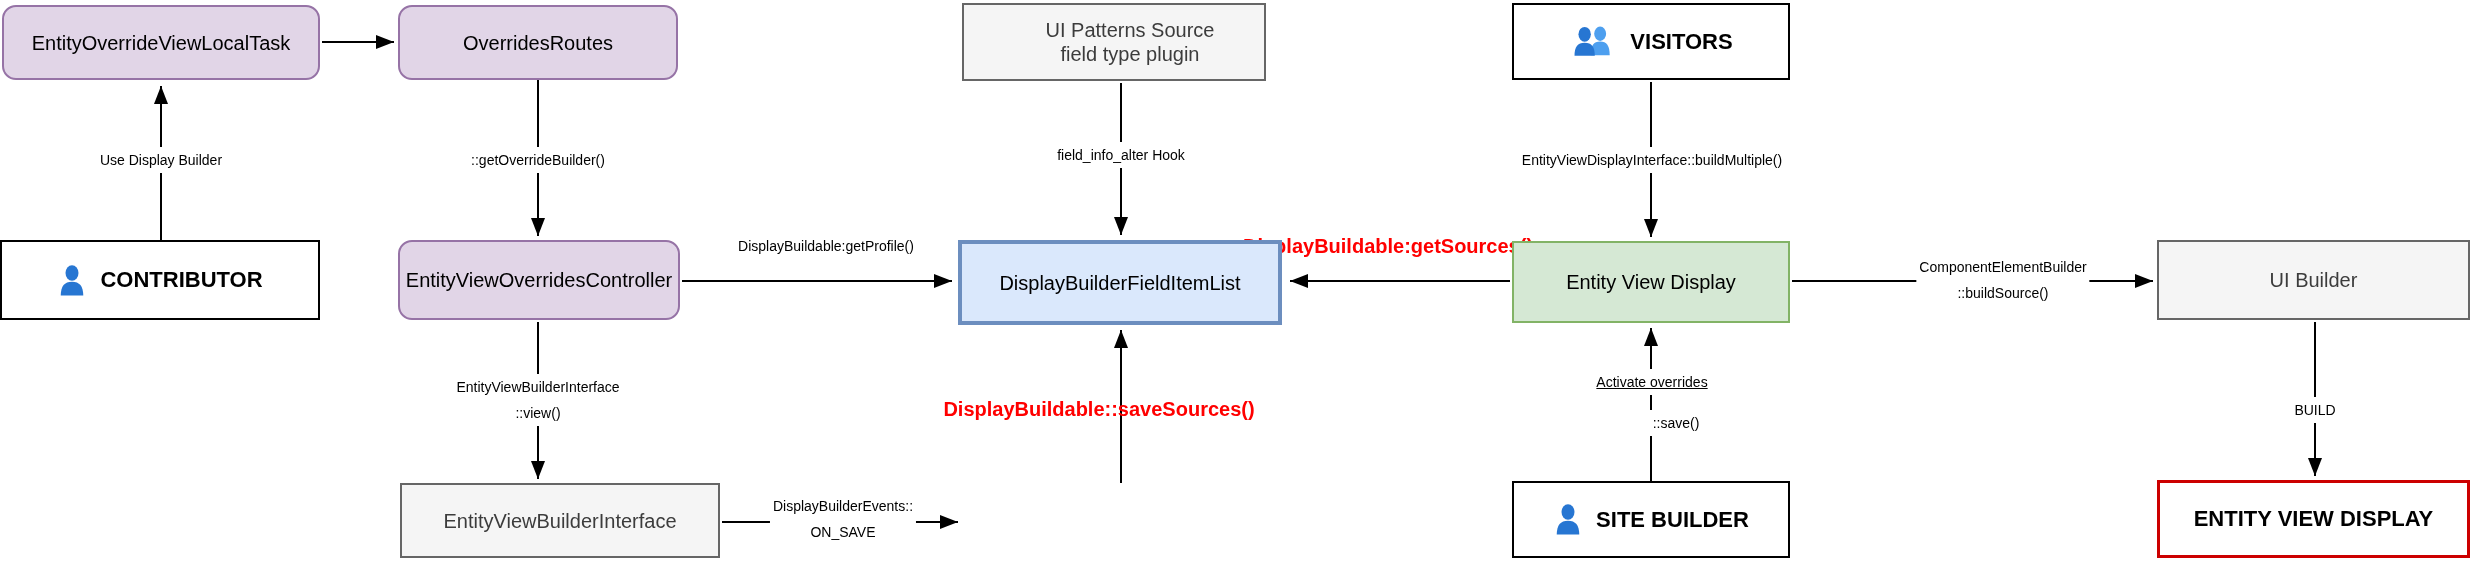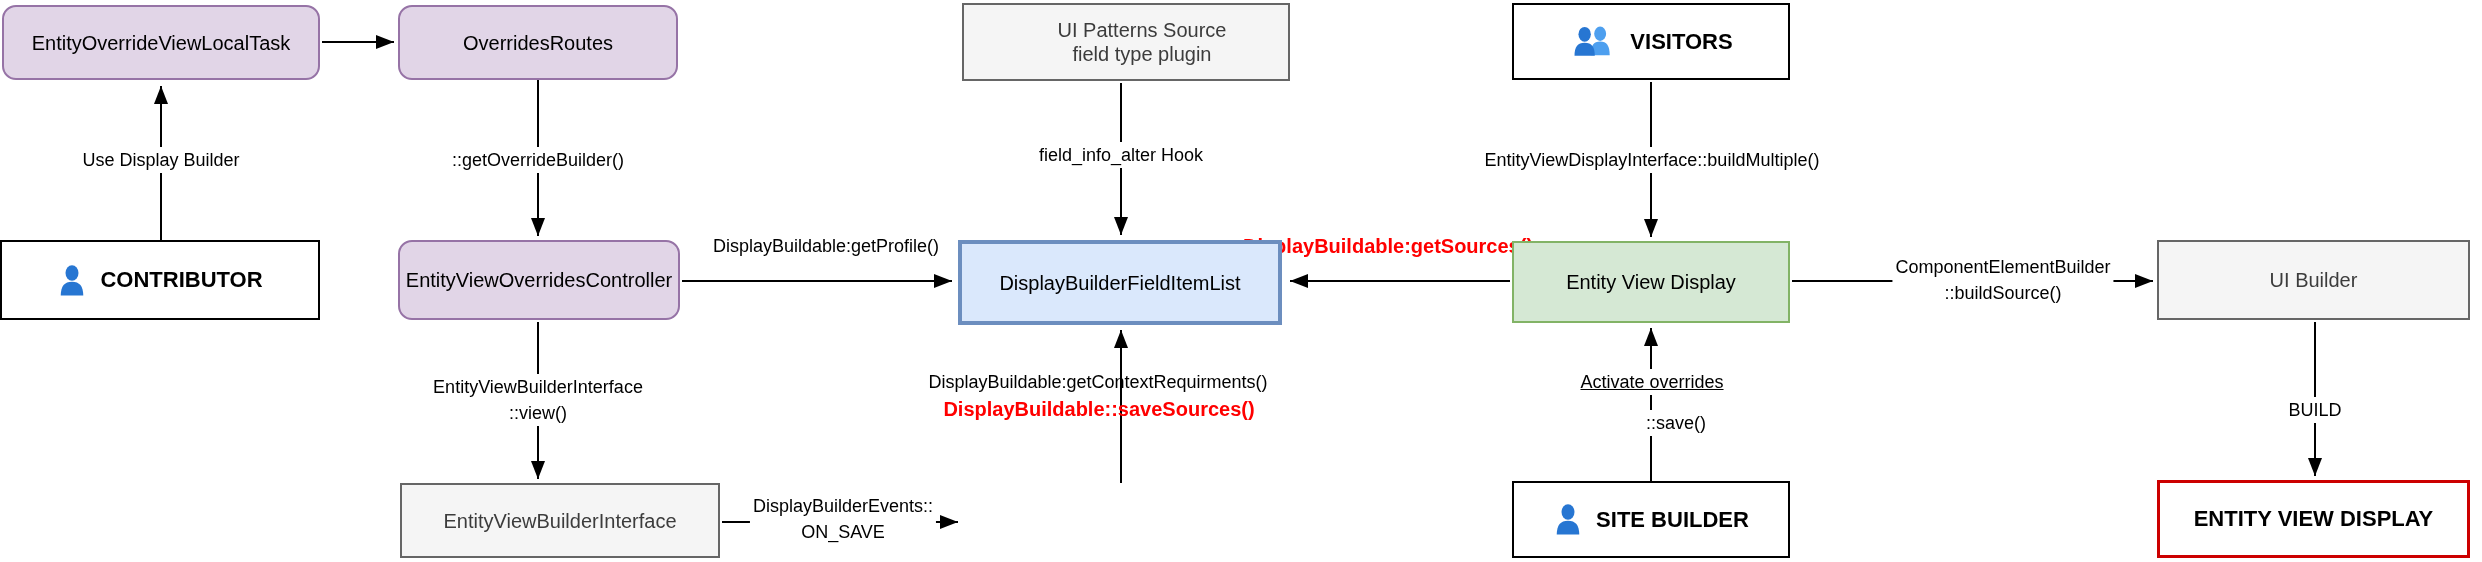--- a/index.html
+++ b/index.html
@@ -15,21 +15,21 @@
     white-space:pre-line;
   }
   .purple{background:#E1D5E7;border:2px solid #9673A6;border-radius:14px;}
   .grayb {background:#F5F5F5;border:2px solid #666666;color:#3C3C3C;}
   .blueb {background:#DAE8FC;border:4px solid #6C8EBF;}
   .greenb{background:#D5E8D4;border:2px solid #82B366;}
   .actor {background:#FFFFFF;border:2px solid #000000;font-weight:700;font-size:22px;gap:13px;}
   .redbox{background:#FFFFFF;border:3px solid #CC0000;font-weight:700;font-size:22px;}
   .elabel{
     position:absolute;z-index:2;transform:translate(-50%,-50%);
-    font-size:18px;color:#000;text-align:center;line-height:26px;
+    font-size:14px;color:#000;text-align:center;line-height:26px;
     white-space:pre-line;background:#ffffff;padding:0 3px;
   }
   .nobg{background:transparent;padding:0;white-space:nowrap;}
   .redlabel{color:#FF0000;font-weight:700;font-size:20px;}
   .leftanchor{transform:translateY(-50%);}
   .icon{display:block;flex:none;}
 </style>
 </head>
 <body>
 
@@ -61,33 +61,32 @@
   <div class="elabel" style="left:1121px;top:155px;">field_info_alter Hook</div>
   <div class="elabel" style="left:1652px;top:160px;">EntityViewDisplayInterface::buildMultiple()</div>
   <div class="elabel" style="left:826px;top:246px;">DisplayBuildable:getProfile()</div>
   <div class="elabel nobg redlabel leftanchor" style="left:1243px;top:246px;">DisplayBuildable:getSources()</div>
   <div class="elabel" style="left:2003px;top:280px;">ComponentElementBuilder
 ::buildSource()</div>
   <div class="elabel" style="left:538px;top:400px;">EntityViewBuilderInterface
 ::view()</div>
   <div class="elabel" style="left:843px;top:519px;">DisplayBuilderEvents::
 ON_SAVE</div>
-  <div class="elabel nobg" style="left:1098px;top:382px;">DisplayBuildable:getContextRequirments()</div>
   <div class="elabel nobg redlabel" style="left:1099px;top:409px;transform:translate(-50%,-50%);">DisplayBuildable::saveSources()</div>
   <div class="elabel" style="left:1652px;top:382px;text-decoration:underline;">Activate overrides</div>
   <div class="elabel" style="left:1652px;top:423px;margin-left:24px;">::save()</div>
   <div class="elabel" style="left:2315px;top:410px;">BUILD</div>
 
   <div class="node purple" style="left:398px;top:5px;width:280px;height:75px;">
     <span>OverridesRoutes</span>
   </div>
   <div class="node purple" style="left:2px;top:5px;width:318px;height:75px;">
     <span>EntityOverrideViewLocalTask</span>
   </div>
-  <div class="node grayb" style="left:962px;top:3px;width:328px;height:78px;padding-left:32px;">
+  <div class="node grayb" style="left:962px;top:3px;width:304px;height:78px;padding-left:32px;">
     <span>UI Patterns Source
 field type plugin</span>
   </div>
   <div class="node actor" style="left:1512px;top:3px;width:278px;height:77px;">
     <svg class="icon" width="48" height="31" viewBox="0 0 40 26">
       <ellipse cx="26" cy="6.5" rx="5" ry="6" fill="#4D9FEF"></ellipse>
       <path d="M26 13 C20.5 13 18 16.5 18 24.5 L34 24.5 C34 16.5 31.5 13 26 13 Z" fill="#4D9FEF"></path>
       <ellipse cx="13" cy="7" rx="5.2" ry="6.2" fill="#2776D2"></ellipse>
       <path d="M13 14 C7 14 4.5 17.5 4.5 25 L21.5 25 C21.5 17.5 19 14 13 14 Z" fill="#2776D2"></path>
     </svg>

